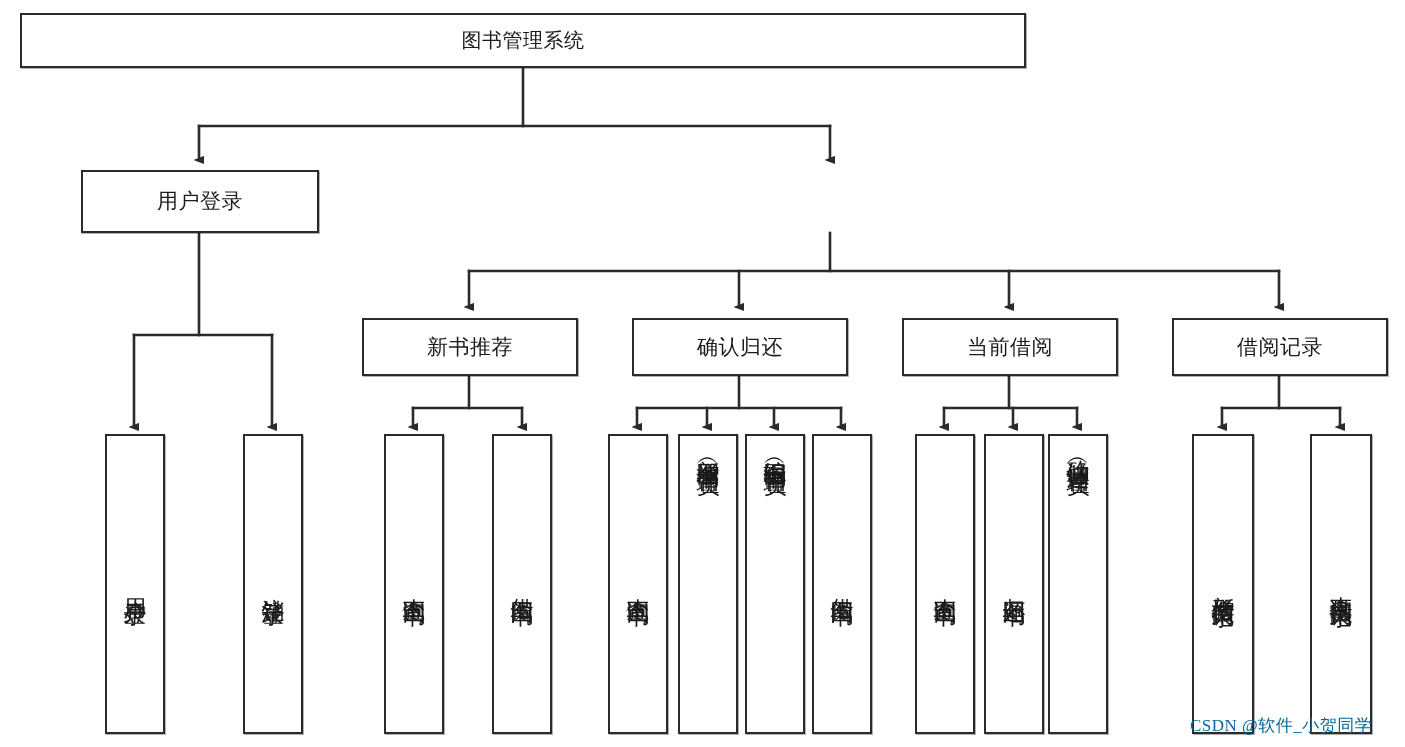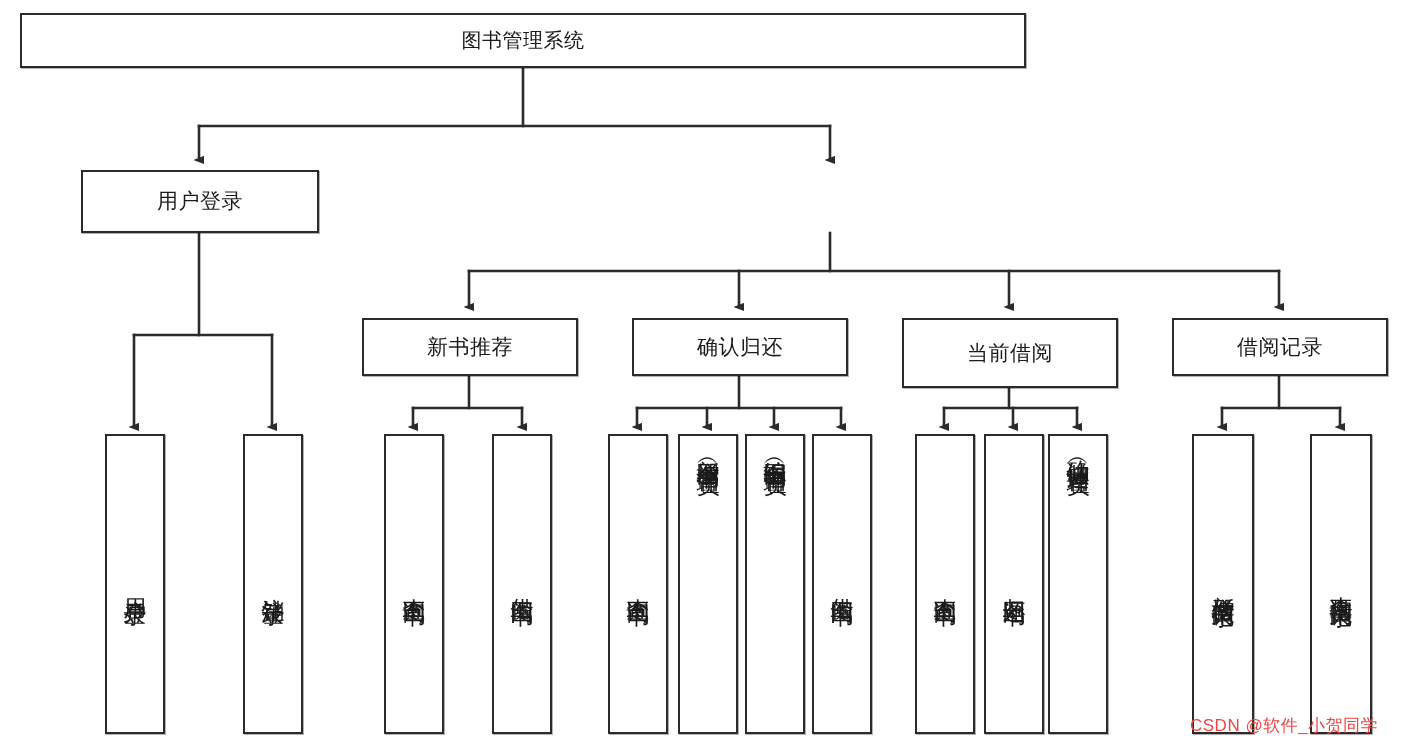--- a/index.html
+++ b/index.html
@@ -60,24 +60,24 @@
     letter-spacing:2px;
     white-space:pre-wrap;
   }
   .node.v.mid{
     align-items:center;
     padding-top:0;
   }
   .watermark{
     position:absolute;
     font-size:17px;
-    color:#ef4444;
+    color:#0369a1;
     white-space:nowrap;
     letter-spacing:0.5px;
-    font-family:Liberation Sans, sans-serif;
+    font-family:Liberation Serif, serif;
   }
 </style>
 </head>
 <body>
 
 <div id="canvas">
 
   <svg class="edges" viewBox="0 0 1405 747" xmlns="http://www.w3.org/2000/svg">
     <defs>
       <marker id="arrow" markerWidth="10" markerHeight="10" refX="4.2" refY="5.2" orient="auto" markerUnits="userSpaceOnUse">
@@ -138,21 +138,21 @@
 
 
   <div class="node h" style="left:362px;top:318px;width:216px;height:58px;">
     <span class="label">新书推荐</span>
   </div>
 
   <div class="node h" style="left:632px;top:318px;width:216px;height:58px;">
     <span class="label">确认归还</span>
   </div>
 
-  <div class="node h" style="left:902px;top:318px;width:216px;height:70px;">
+  <div class="node h" style="left:902px;top:318px;width:216px;height:58px;">
     <span class="label">当前借阅</span>
   </div>
 
   <div class="node h" style="left:1172px;top:318px;width:216px;height:58px;justify-content:center;">
     <span class="label">借阅记录</span>
   </div>
 
   <div class="node v mid" style="left:105px;top:434px;width:60px;height:300px;">
     <span class="label">用户登录</span>
   </div>

